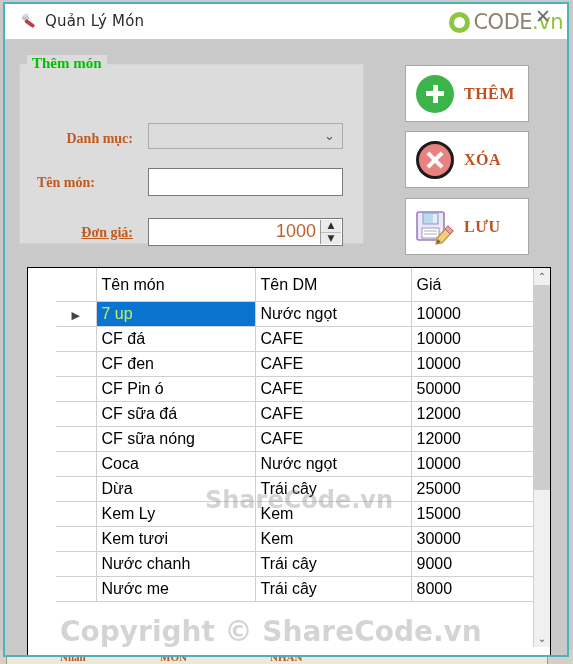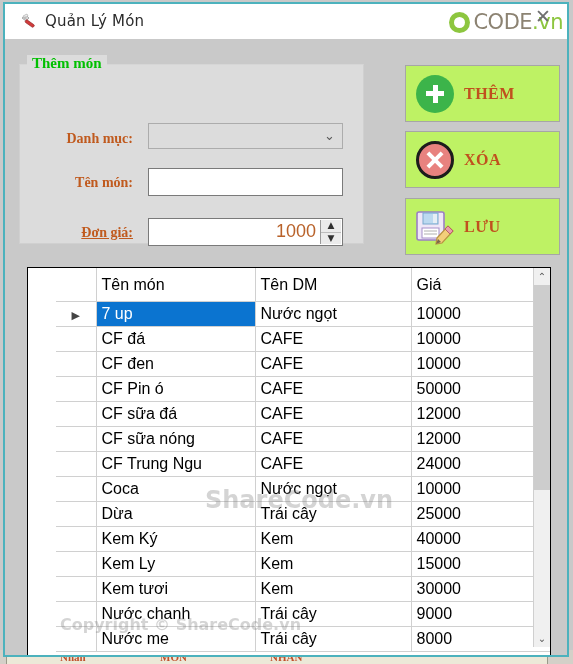--- a/index.html
+++ b/index.html
@@ -88,21 +88,21 @@
     font:bold 15px "Liberation Serif",serif;color:#00c000;
     z-index:3;
     text-align:center;
   }
   .flabel{
     position:absolute;
     font:bold 14px "Liberation Serif",serif;color:#c05a1e;
     text-align:right;
   }
   #lbl-danhmuc{left:18px;top:92px;width:110px;}
-  #lbl-tenmon{left:18px;top:136px;width:110px;}
+  #lbl-tenmon{left:6px;top:136px;width:110px;text-align:center;}
   #lbl-dongia{left:18px;top:186px;width:110px;text-decoration:underline;}
 
   #combo-danhmuc{
     position:absolute;left:143px;top:84px;width:195px;height:26px;
     background:#dcdcdc;border:1px solid #acacac;
     box-sizing:border-box;
   }
   #combo-danhmuc .chev{
     position:absolute;right:7px;top:4px;
     font-size:13px;color:#5a5a5a;font-family:"DejaVu Sans",sans-serif;
@@ -127,22 +127,22 @@
     border-left:1px solid #9a9a9a;background:#ebebeb;
   }
   #spin-dongia .btns div{
     height:12px;text-align:center;line-height:11px;
     font-size:9px;color:#303030;font-family:"DejaVu Sans",sans-serif;
   }
   #spin-dongia .btns .up{border-bottom:1px solid #bdbdbd;}
 
   
   .actbtn{
-    position:absolute;left:400px;width:155px;height:57px;
-    background:#bef264;border:1px solid #a6a6a6;
+    position:absolute;left:400px;width:124px;height:57px;
+    background:#ffffff;border:1px solid #a6a6a6;
     box-sizing:border-box;
     display:flex;align-items:center;
   }
   #btn-them{top:26px;}
   #btn-xoa{top:92px;}
   #btn-luu{top:159px;}
   .actbtn .bicon{width:46px;margin-left:6px;display:flex;justify-content:center;}
   .actbtn .blabel{
     font:bold 16px "Liberation Serif",serif;color:#c0501e;
     margin-left:6px;letter-spacing:.5px;
@@ -184,21 +184,21 @@
     white-space:nowrap;overflow:hidden;
     background:#fff;
   }
   #grid th{height:33px;vertical-align:middle;}
   #grid col.c0{width:40px;}
   #grid col.c1{width:159px;}
   #grid col.c2{width:156px;}
   #grid col.c3{width:152px;}
   #grid td.rowhdr,#grid th.rowhdr{padding-left:0;text-align:center;}
   #grid tr.selected td.name{
-    background:#0b74d0;color:#ffffff;
+    background:#0b74d0;color:#bef264;
   }
   #grid .caret{font-size:11px;color:#444;font-family:"DejaVu Sans",sans-serif;}
 
   #vscroll{
     position:absolute;right:0;top:0;width:16px;height:379px;
     background:#f0f0f0;border-left:1px solid #cfcfcf;
   }
   #vscroll .arrow{
     height:17px;text-align:center;line-height:17px;font-size:10px;color:#5a5a5a;
     font-family:"DejaVu Sans",sans-serif;
@@ -208,21 +208,21 @@
     position:absolute;left:0;right:0;top:17px;height:205px;background:#cdcdcd;
   }
 
   
   .wm{
     position:absolute;pointer-events:none;
     font-family:"DejaVu Sans",sans-serif;font-weight:bold;
     color:rgba(120,120,120,.32);white-space:nowrap;
   }
   #wm1{left:200px;top:482px;font-size:24px;}
-  #wm2{left:55px;top:611px;font-size:16px;}
+  #wm2{left:55px;top:611px;font-size:28px;}
 </style>
 </head>
 <body>
 
 <div id="bg-window">
   <div class="bgbar"></div>
   <div class="bgtxt" style="left:60px">Nhân</div>
   <div class="bgtxt" style="left:160px">MON</div>
   <div class="bgtxt" style="left:270px">NHÂN</div>
 </div>
@@ -355,41 +355,29 @@
             <td>12000</td>
           </tr>
           <tr>
             <td class="rowhdr"></td>
             <td class="name">CF sữa nóng</td>
             <td>CAFE</td>
             <td>12000</td>
           </tr>
           <tr>
             <td class="rowhdr"></td>
-            <td class="name">CF Trung Ngu</td>
-            <td>CAFE</td>
-            <td>24000</td>
-          </tr>
-          <tr>
-            <td class="rowhdr"></td>
             <td class="name">Coca</td>
             <td>Nước ngọt</td>
             <td>10000</td>
           </tr>
           <tr>
             <td class="rowhdr"></td>
             <td class="name">Dừa</td>
             <td>Trái cây</td>
             <td>25000</td>
-          </tr>
-          <tr>
-            <td class="rowhdr"></td>
-            <td class="name">Kem Ký</td>
-            <td>Kem</td>
-            <td>40000</td>
           </tr>
           <tr>
             <td class="rowhdr"></td>
             <td class="name">Kem Ly</td>
             <td>Kem</td>
             <td>15000</td>
           </tr>
           <tr>
             <td class="rowhdr"></td>
             <td class="name">Kem tươi</td>

